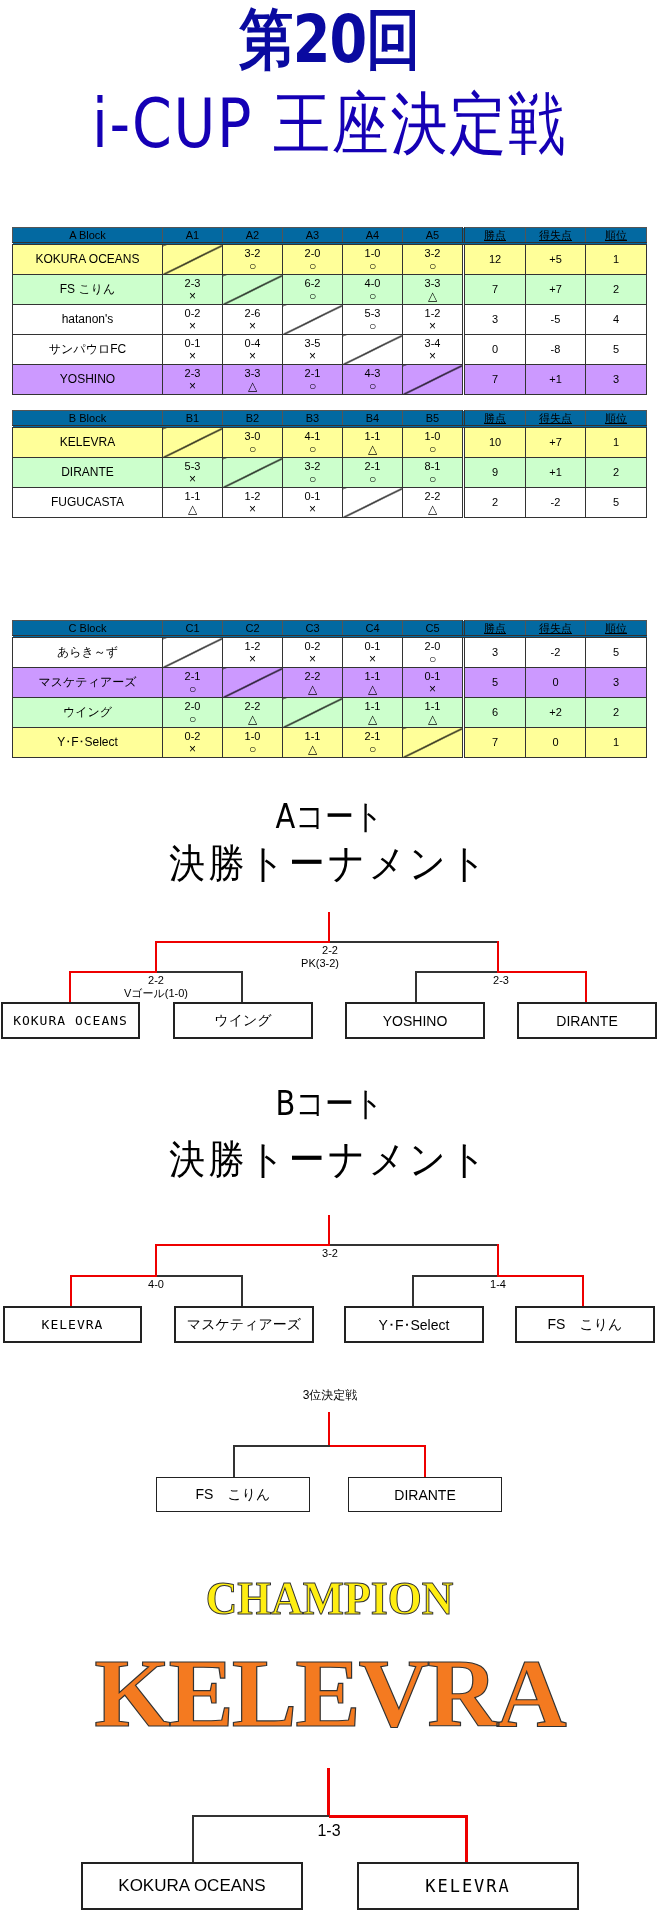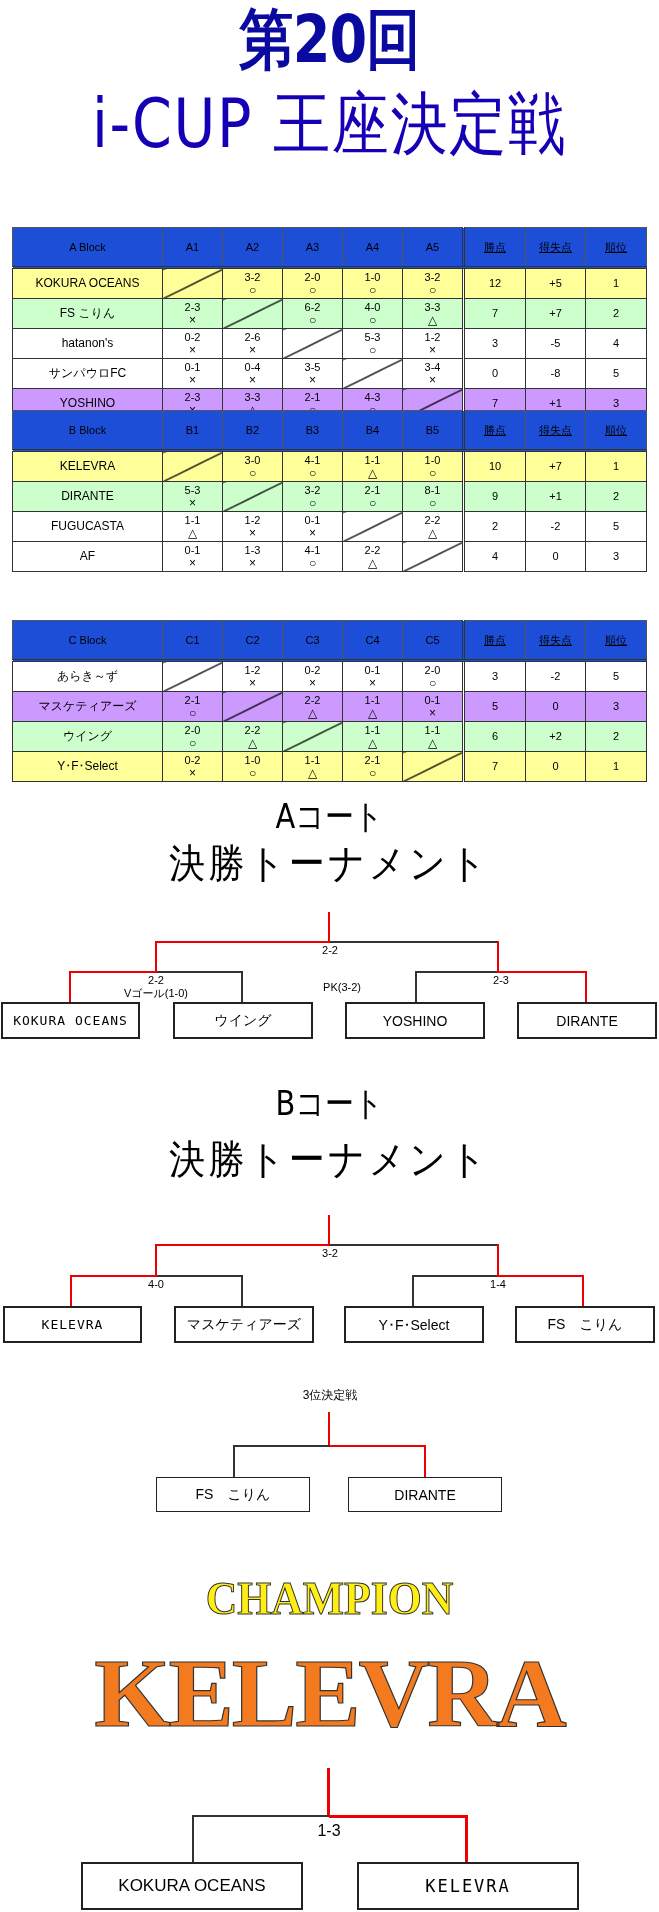--- a/index.html
+++ b/index.html
@@ -2,21 +2,21 @@
 <html><head>
 <meta charset="utf-8">
 <style>
   html, body { margin:0; padding:0; background:#ffffff; }
   body { width:659px; height:1912px; position:relative; overflow:hidden; font-family:"Liberation Sans","DejaVu Sans",sans-serif; color:#000; }
   .abs { position:absolute; }
   .title1 { left:0; width:659px; top:2px; text-align:center; font-family:"DejaVu Sans",sans-serif; font-size:66px; line-height:76px; color:#0a0aa0; font-weight:bold; letter-spacing:-1px; transform:scaleX(0.82); }
   .title2 { left:0; width:659px; top:86px; text-align:center; font-family:"DejaVu Sans",sans-serif; font-size:68px; line-height:76px; color:#1500b5; letter-spacing:2px; transform:scaleX(0.84); }
 
   table.block { position:absolute; left:12px; width:634px; border-collapse:collapse; table-layout:fixed; font-size:11px; }
-  table.block th { background:#1d4ed8; border:1px solid #555; height:14px; padding:12px; font-weight:normal; font-size:11px; line-height:13px; }
+  table.block th { background:#0369a1; border:1px solid #555; height:14px; padding:0; font-weight:normal; font-size:11px; line-height:13px; }
   table.block th.name { }
   table.block td { border:1px solid #333; height:29px; padding:0; text-align:center; vertical-align:middle; line-height:13px; position:relative; }
   table.block td.name { font-size:12px; }
   table.block td.sep { border-left:3px double #333; }
   table.block th.sep { border-left:3px double #333; }
   table.block td.diag { background-image:linear-gradient(to bottom right, transparent calc(50% - 0.8px), #000 calc(50% - 0.5px), #000 calc(50% + 0.5px), transparent calc(50% + 0.8px)); }
   .score { display:block; font-size:11px; line-height:13px; }
   .mark { display:block; font-size:12px; line-height:13px; }
   tr.yellow td { background-color:#ffff99; }
   tr.green td { background-color:#ccffcc; }
@@ -274,43 +274,20 @@
           </td>
           <td class="diag"></td>
           <td>
             <span class="score">2-2</span>
             <span class="mark">△</span>
           </td>
           <td class="sep">2</td>
           <td>-2</td>
           <td>5</td>
         </tr>
-        <tr class="white">
-          <td class="name">AF</td>
-          <td>
-            <span class="score">0-1</span>
-            <span class="mark">×</span>
-          </td>
-          <td>
-            <span class="score">1-3</span>
-            <span class="mark">×</span>
-          </td>
-          <td>
-            <span class="score">4-1</span>
-            <span class="mark">○</span>
-          </td>
-          <td>
-            <span class="score">2-2</span>
-            <span class="mark">△</span>
-          </td>
-          <td class="diag"></td>
-          <td class="sep">4</td>
-          <td>0</td>
-          <td>3</td>
-        </tr>
       </tbody>
     </table>
     <table class="block" style="top: 620px;">
       <colgroup>
         <col style="width: 150px;">
         <col style="width: 60px;">
         <col style="width: 60px;">
         <col style="width: 60px;">
         <col style="width: 60px;">
         <col style="width: 61px;">
@@ -446,21 +423,21 @@
   <div class="ln" style="left:157px;top:971px;width:85px;height:2px;"></div>
   <div class="ln red" style="left:69px;top:971px;width:2px;height:32px;"></div>
   <div class="ln" style="left:241px;top:971px;width:2px;height:32px;"></div>
 
   <div class="ln" style="left:415px;top:971px;width:84px;height:2px;"></div>
   <div class="ln red" style="left:497px;top:971px;width:90px;height:2px;"></div>
   <div class="ln" style="left:415px;top:971px;width:2px;height:32px;"></div>
   <div class="ln red" style="left:585px;top:971px;width:2px;height:32px;"></div>
 
   <div class="score-lbl" style="left:270px;top:944px;">2-2</div>
-  <div class="score-lbl" style="left:282px;top:957px;margin-top:24px;">PK(3-2)</div>
+  <div class="score-lbl" style="left:260px;top:957px;">PK(3-2)</div>
   <div class="score-lbl" style="left:96px;top:974px;">2-2</div>
   <div class="score-lbl" style="left:96px;top:987px;">Vゴール(1-0)</div>
   <div class="score-lbl" style="left:441px;top:974px;">2-3</div>
 
   <div class="box mono" style="left:1px;top:1002px;width:139px;height:37px;">KOKURA OCEANS</div>
   <div class="box" style="left:173px;top:1002px;width:140px;height:37px;">ウイング</div>
   <div class="box" style="left:345px;top:1002px;width:140px;height:37px;">YOSHINO</div>
   <div class="box" style="left:517px;top:1002px;width:140px;height:37px;">DIRANTE</div>
 </div>
 

